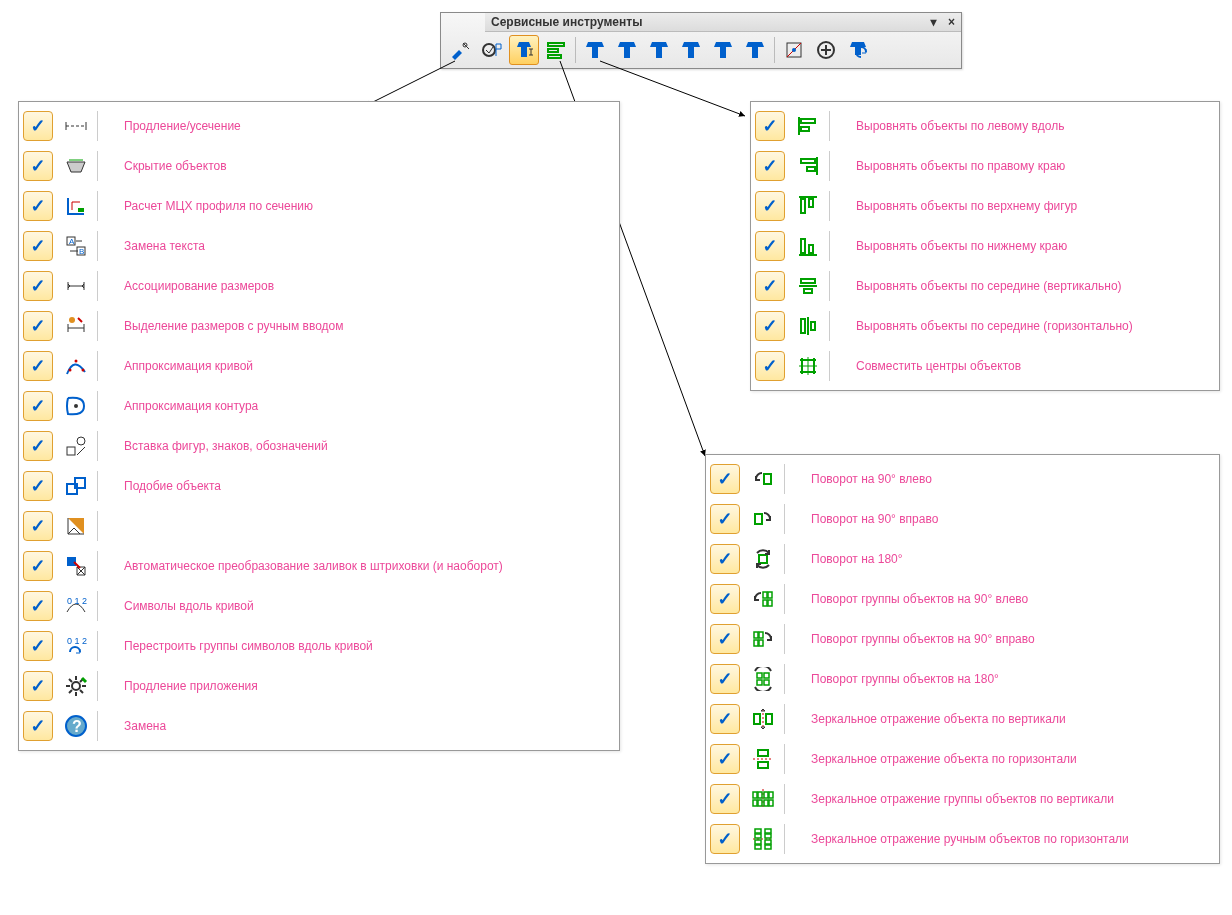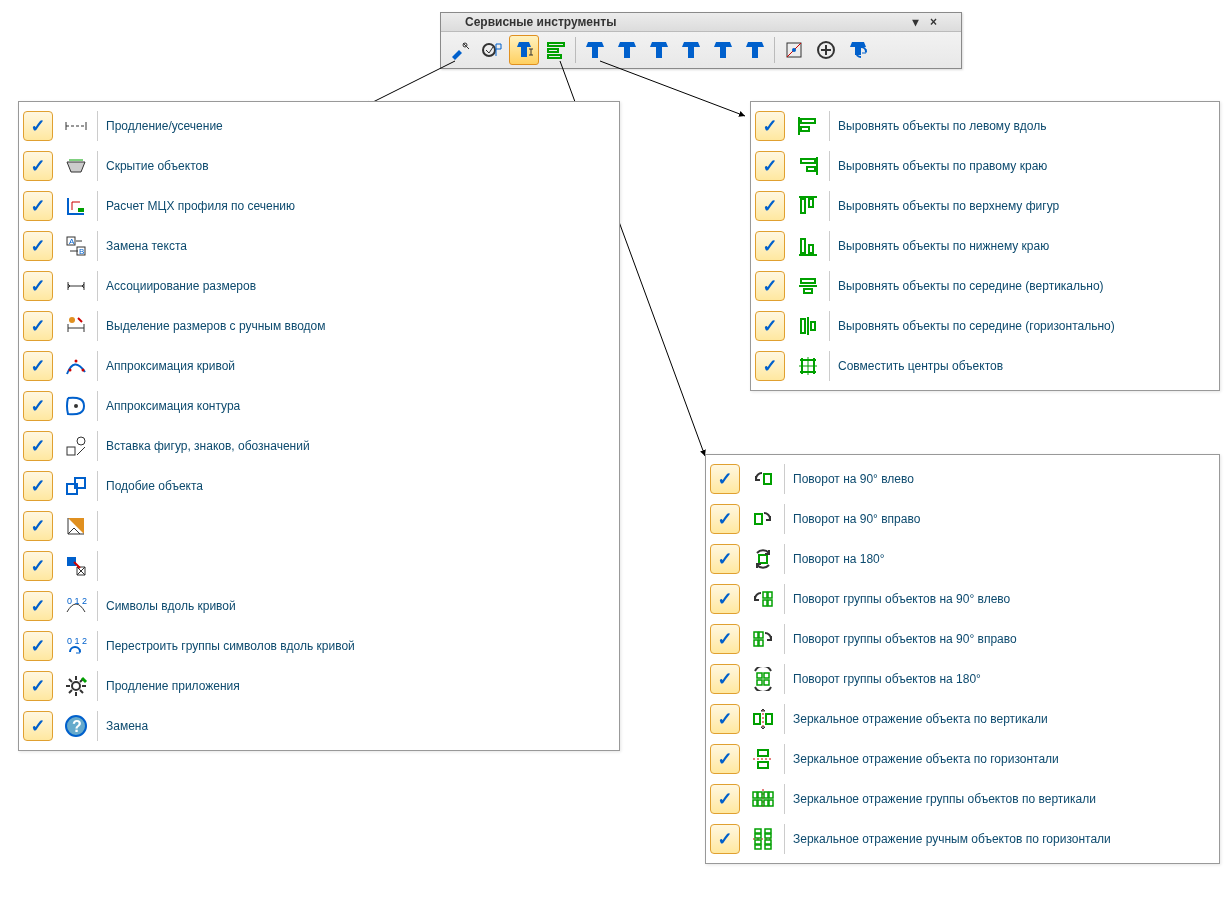--- a/index.html
+++ b/index.html
@@ -16,26 +16,27 @@
   top: 12px;
   left: 440px;
   width: 520px;
   border: 1px solid #8a8a8a;
   background: linear-gradient(#f7f7f7,#e8e8e8);
   box-shadow: 1px 1px 2px rgba(0,0,0,0.15);
 }
 .toolbar-header {
   background: linear-gradient(#ececec,#dcdcdc);
   border-bottom: 1px solid #bbb;
-  padding: 2px 24px;
+  padding: 2px 6px;
   display: flex;
   justify-content: space-between;
   align-items: center;
   font-weight: bold;
   color: #333;
+  margin-left: 44px;
 }
 .toolbar-header .controls span { margin-left: 8px; cursor: pointer; }
 .toolbar-row {
   display: flex;
   align-items: center;
   padding: 3px 4px;
   gap: 2px;
 }
 .toolbar-sep {
   width: 1px;
@@ -90,21 +91,21 @@
   height: 30px;
   display:flex;
   align-items:center;
   justify-content:center;
   flex-shrink:0;
 }
 .sep-right {
   border-right: 1px solid #ccc;
   padding-right: 6px;
 }
-.label { color:#0c4a6e; }
+.label { color:#ec4899;margin-left:18px; }
 svg { display:block; }
 .arrow {
   position:absolute;
   pointer-events:none;
 }
 </style>
 </head>
 <body>
 
 <div class="toolbar">
@@ -354,20 +355,21 @@
     </div>
     <div class="row">
       <div class="checkbtn">✓</div>
       <div class="iconcell sep-right">
         <svg width="24" height="24">
           <rect x="3" y="3" width="9" height="9" fill="#0060cc"></rect>
           <path d="M13 13 L21 13 L21 21 L13 21 Z M13 13 L21 21 M21 13 L13 21" fill="none" stroke="#333"></path>
           <path d="M10 8 L16 14" stroke="#cc0000" stroke-width="2"></path>
         </svg>
       </div>
+      <div class="label">Автоматическое преобразование заливок в штриховки (и наоборот)</div>
     </div>
     <div class="row">
       <div class="checkbtn">✓</div>
       <div class="iconcell sep-right">
         <svg width="24" height="24">
           <path d="M3 18 Q12 2 21 18" fill="none" stroke="#333"></path>
           <text x="3" y="10" font-size="9" fill="#0060cc">0 1 2</text>
         </svg>
       </div>
       <div class="label">Символы вдоль кривой</div>

